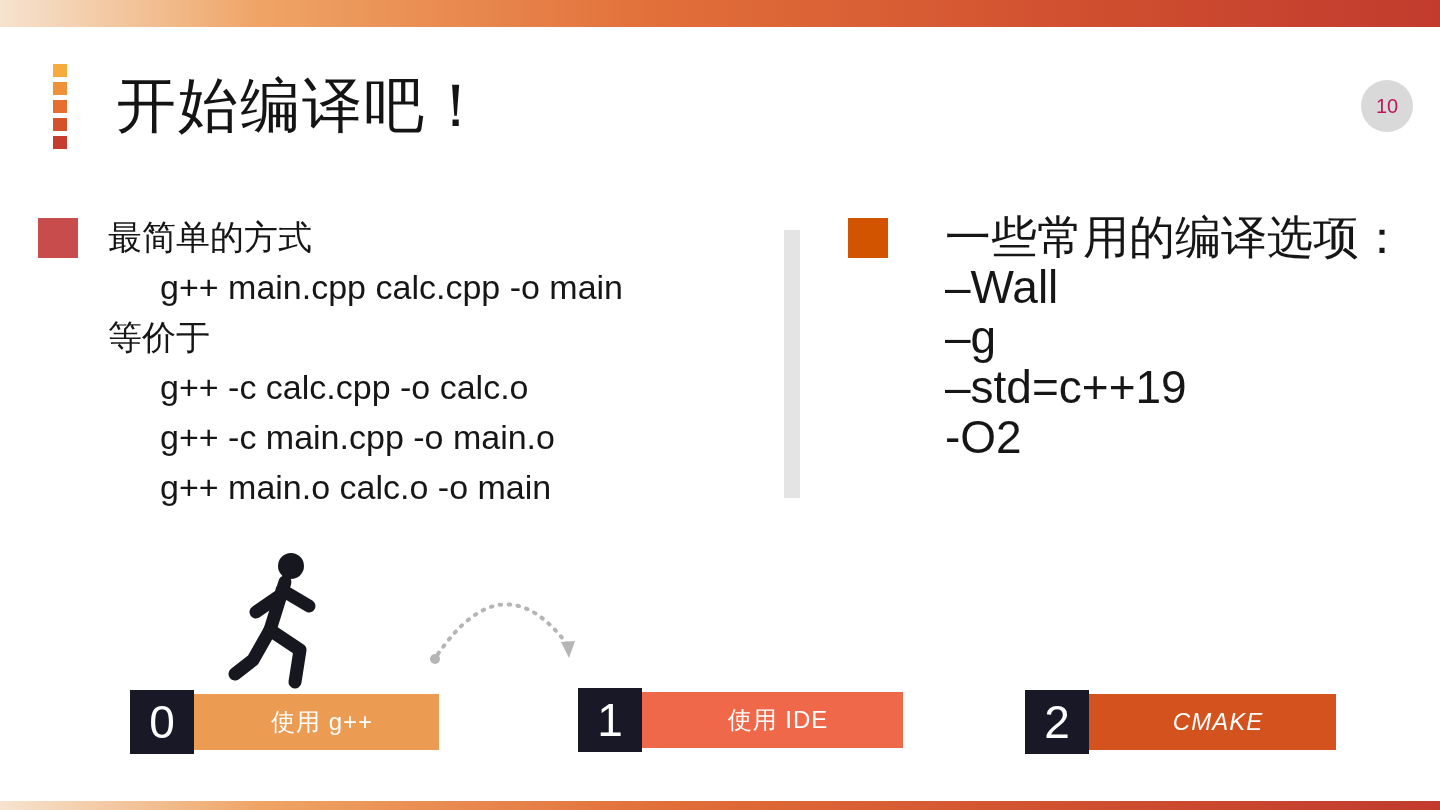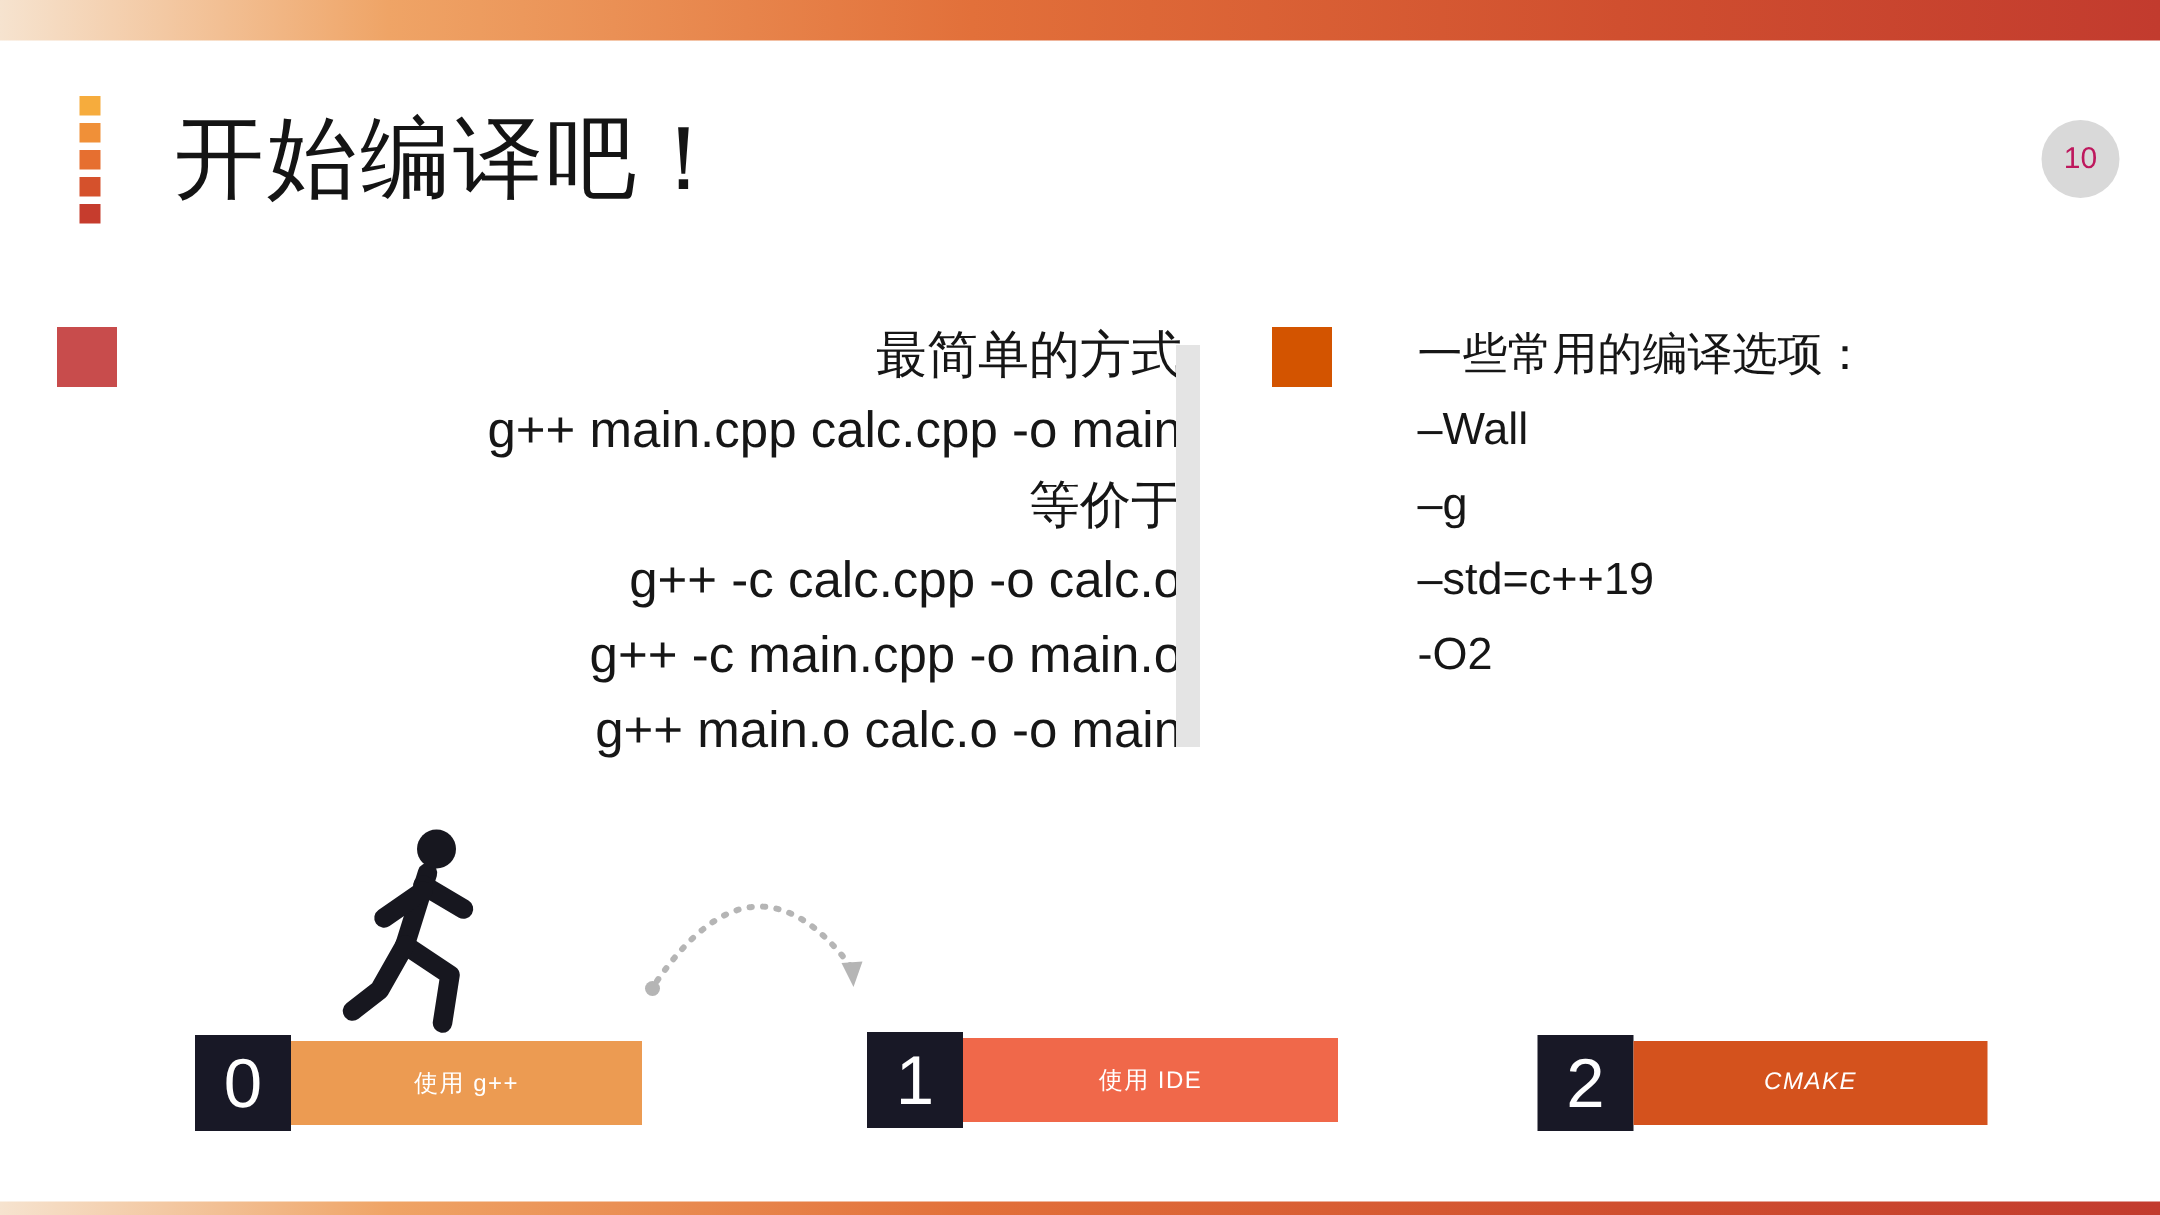--- a/index.html
+++ b/index.html
@@ -18,35 +18,35 @@
 
   .page-badge{position:absolute;left:1361px;top:80px;width:52px;height:52px;border-radius:50%;
     background:#d9d9d9;display:flex;align-items:center;justify-content:center;}
   .page-badge span{font-size:20px;color:#be185d;}
 
   .bullet{position:absolute;width:40px;height:40px;}
   .left-bullet{left:38px;top:218px;}
   .right-bullet{left:848px;top:218px;}
 
   .left-text{position:absolute;left:108px;top:212px;width:680px;}
-  .left-text .line{font-size:34px;line-height:50px;white-space:nowrap;color:#161616;text-align:right;}
+  .left-text .line{font-size:34px;line-height:50px;white-space:nowrap;color:#161616;}
   .left-text .indent{padding-left:52px;}
 
   .divider{position:absolute;left:784px;top:230px;width:16px;height:268px;}
 
   .right-text{position:absolute;left:945px;top:212px;width:460px;}
-  .right-text .line{font-size:30px;line-height:50px;white-space:nowrap;color:#161616;}
+  .right-text .line{font-size:46px;line-height:50px;white-space:nowrap;color:#161616;}
 
   .walker{position:absolute;left:222px;top:552px;}
   .arc{position:absolute;left:428px;top:588px;}
 
   .step-num{position:absolute;width:64px;height:64px;display:flex;align-items:center;justify-content:center;
     color:#ffffff;font-size:46px;font-weight:400;}
   .step-bar{position:absolute;height:56px;display:flex;align-items:center;justify-content:center;
-    color:#ffffff;font-size:16px;letter-spacing:1px;}
+    color:#ffffff;font-size:24px;letter-spacing:1px;padding-left:11px;}
   .s0n{left:130px;top:690px;} .s0b{left:194px;top:694px;width:234px;}
   .s1n{left:578px;top:688px;} .s1b{left:642px;top:692px;width:250px;}
   .s2n{left:1025px;top:690px;} .s2b{left:1089px;top:694px;width:236px;}
 </style>
 </head>
 <body>
 
 <div class="slide">
 
   <div class="strip top"></div>

